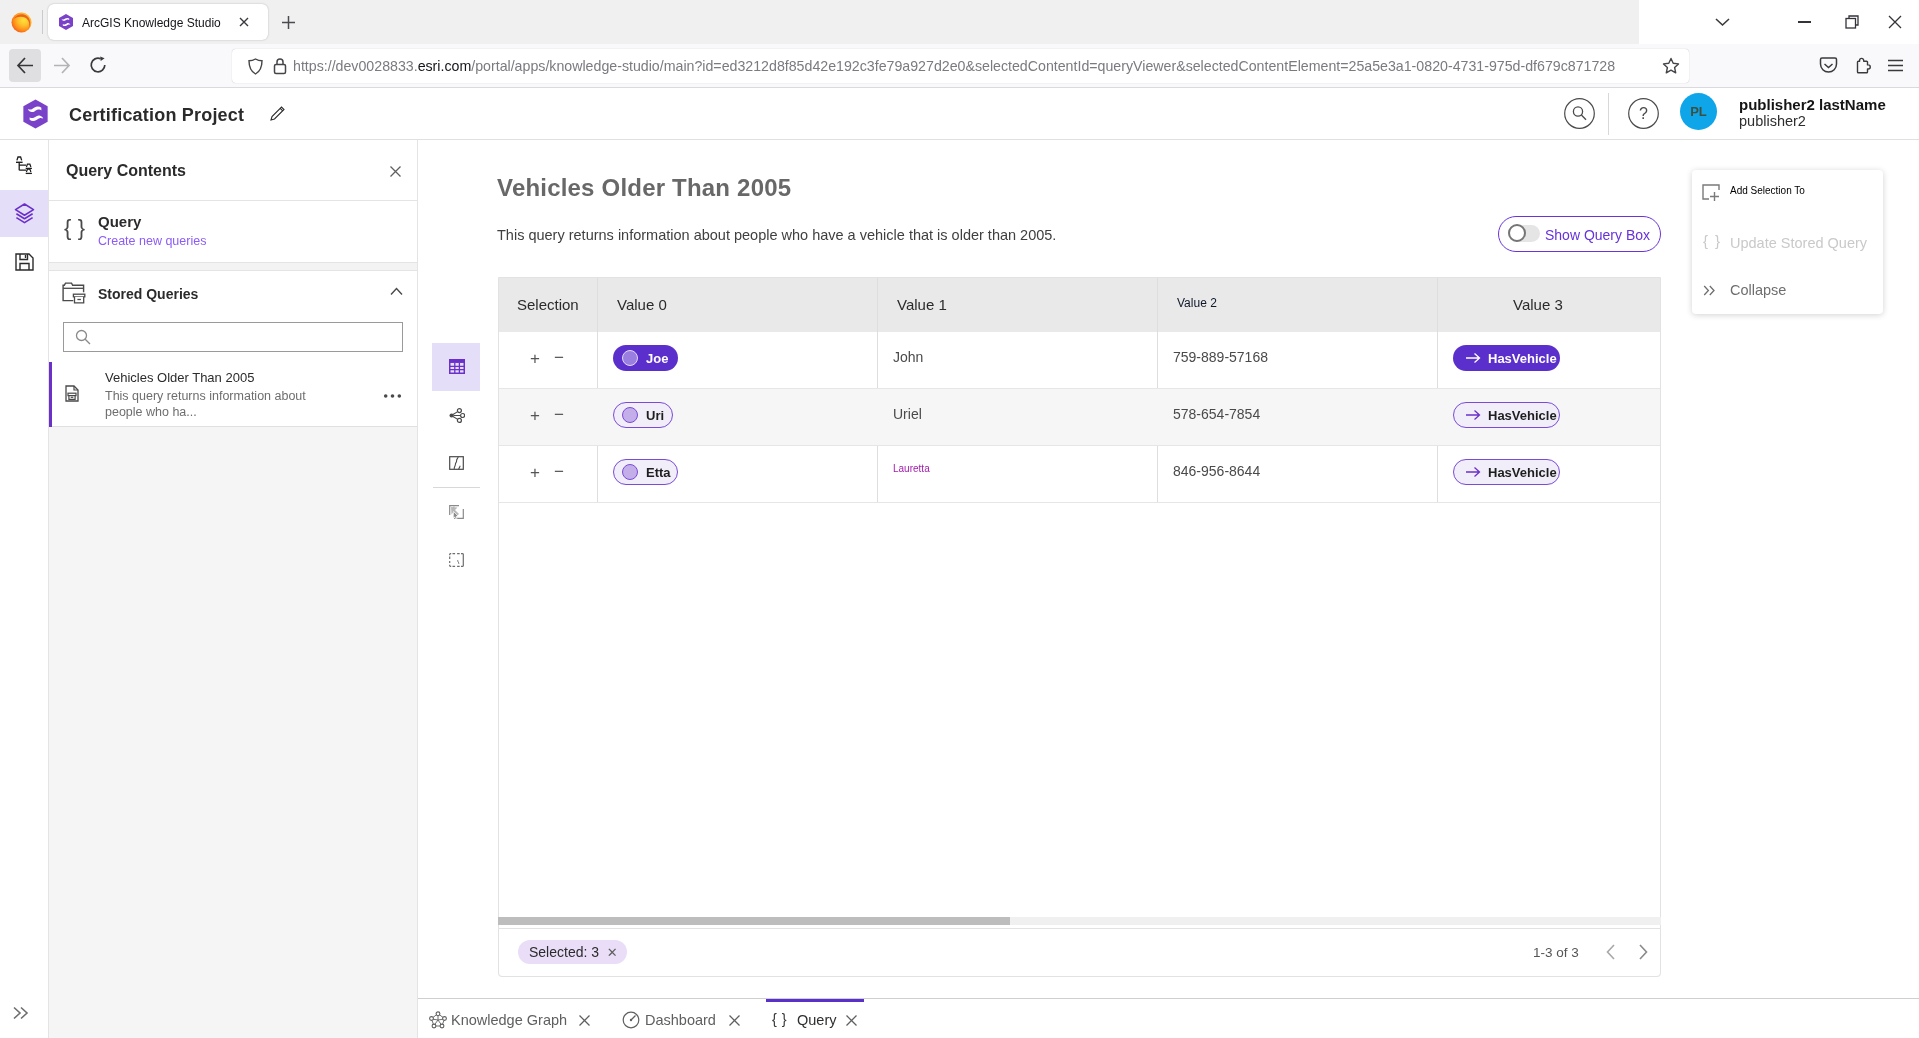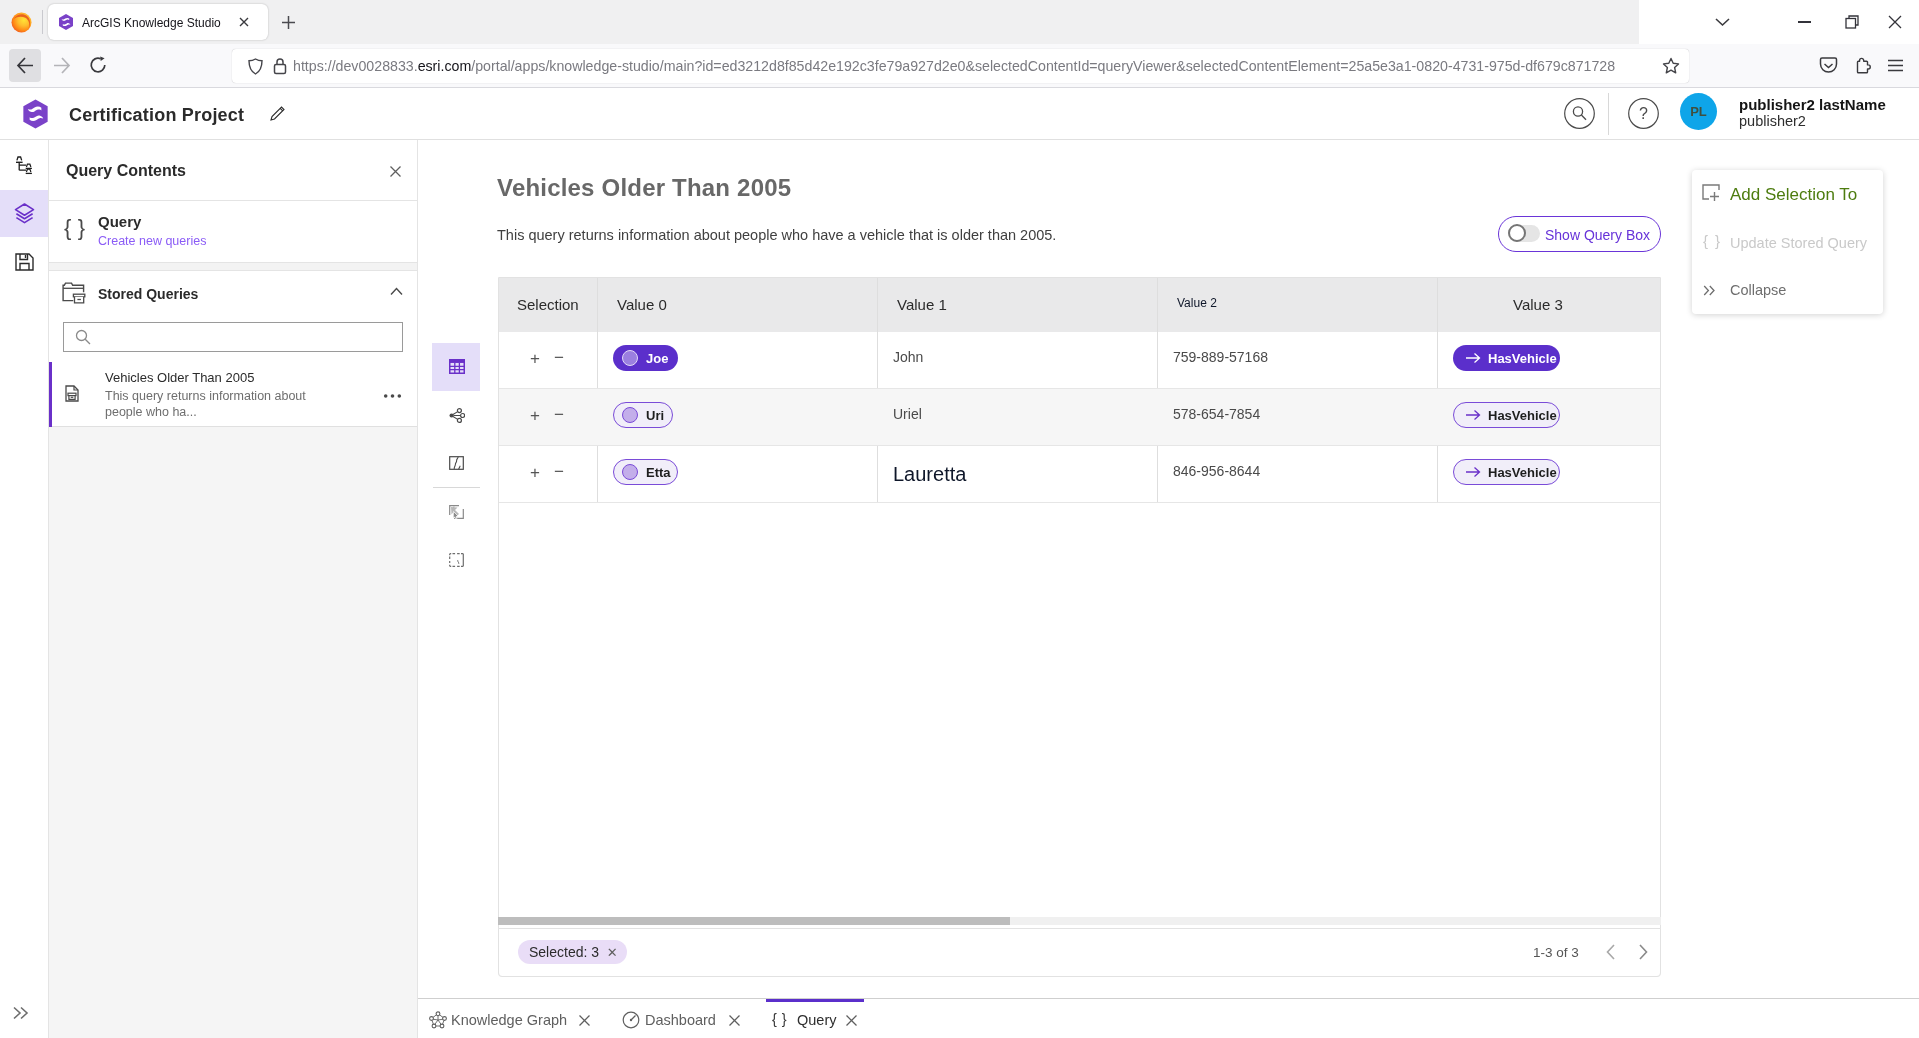--- a/index.html
+++ b/index.html
@@ -295,21 +295,21 @@
           </svg>
           <div class="abs" style="left:34px;top:5px;font-size:13px;font-weight:bold;color:#1e1e1e">HasVehicle</div>
         </div>
 
         <div class="abs" style="left:31px;top:185px;font-size:17px;color:#555">+</div>
         <div class="abs" style="left:55px;top:184px;font-size:17px;color:#555">−</div>
         <div class="abs" style="left:114px;top:181px;width:65px;height:26px;background:#f1eef9;border:1px solid #7a4bd8;border-radius:13px">
           <div class="abs" style="left:8px;top:4px;width:16px;height:16px;border-radius:50%;background:#c3aeea;border:1px solid #7a4bd8"></div>
           <div class="abs" style="left:32px;top:5px;font-size:13px;font-weight:bold;color:#1e1e1e">Etta</div>
         </div>
-        <div class="abs" style="left:394px;top:185px;font-size:20px;color:#0f172a">Lauretta</div>
+        <div class="abs" style="left:394px;top:185px;font-size:10px;color:#a21caf">Lauretta</div>
         <div class="abs" style="left:674px;top:185px;font-size:14px;color:#4a4a4a">846-956-8644</div>
         <div class="abs" style="left:954px;top:181px;width:107px;height:26px;background:#f1eef9;border:1px solid #7a4bd8;border-radius:13px">
           <svg class="abs" style="left:12px;top:6px" width="15" height="12" viewBox="0 0 15 12">
             <path d="M0 6 H13 M8.5 1.5 L13.5 6 L8.5 10.5" stroke="#6a30c9" stroke-width="1.3" fill="none"></path>
           </svg>
           <div class="abs" style="left:34px;top:5px;font-size:13px;font-weight:bold;color:#1e1e1e">HasVehicle</div>
         </div>
       </div>
 
       <div class="abs" style="left:80px;top:777px;width:1163px;height:8px;background:#f0f0f0"></div>
@@ -354,21 +354,21 @@
       <svg class="abs" style="left:427px;top:874px" width="13" height="13" viewBox="0 0 13 13">
         <path d="M1.5 1.5 L11.5 11.5 M11.5 1.5 L1.5 11.5" stroke="#5f5f5f" stroke-width="1.3"></path>
       </svg>
     </div>
 
     <div class="abs" style="left:1692px;top:30px;width:191px;height:144px;background:#fff;border-radius:4px;box-shadow:0 1px 6px rgba(0,0,0,0.18)">
       <svg class="abs" style="left:10px;top:14px" width="18" height="18" viewBox="0 0 18 18">
         <path d="M17 6 V1 H1 V15 H7" fill="none" stroke="#7a7a7a" stroke-width="1.4"></path>
         <path d="M12.5 8 V17 M8 12.5 H17" stroke="#7a7a7a" stroke-width="1.4"></path>
       </svg>
-      <div class="abs" style="left:38px;top:15px;font-size:17px;color:#4d7c0f">Add Selection To</div>
+      <div class="abs" style="left:38px;top:15px;font-size:10px;color:#000000">Add Selection To</div>
       <div class="abs" style="left:11px;top:62px;font-size:15px;color:#c9c9c9;letter-spacing:2px">{ }</div>
       <div class="abs" style="left:38px;top:65px;font-size:14.5px;color:#c9c9c9">Update Stored Query</div>
       <svg class="abs" style="left:11px;top:115px" width="13" height="11" viewBox="0 0 13 11">
         <path d="M1.2 1 L5.4 5.5 L1.2 10 M6.8 1 L11 5.5 L6.8 10" stroke="#6e6e6e" stroke-width="1.3" fill="none"></path>
       </svg>
       <div class="abs" style="left:38px;top:112px;font-size:14.5px;color:#6e6e6e">Collapse</div>
     </div>
   </div>
 
 </body></html>

